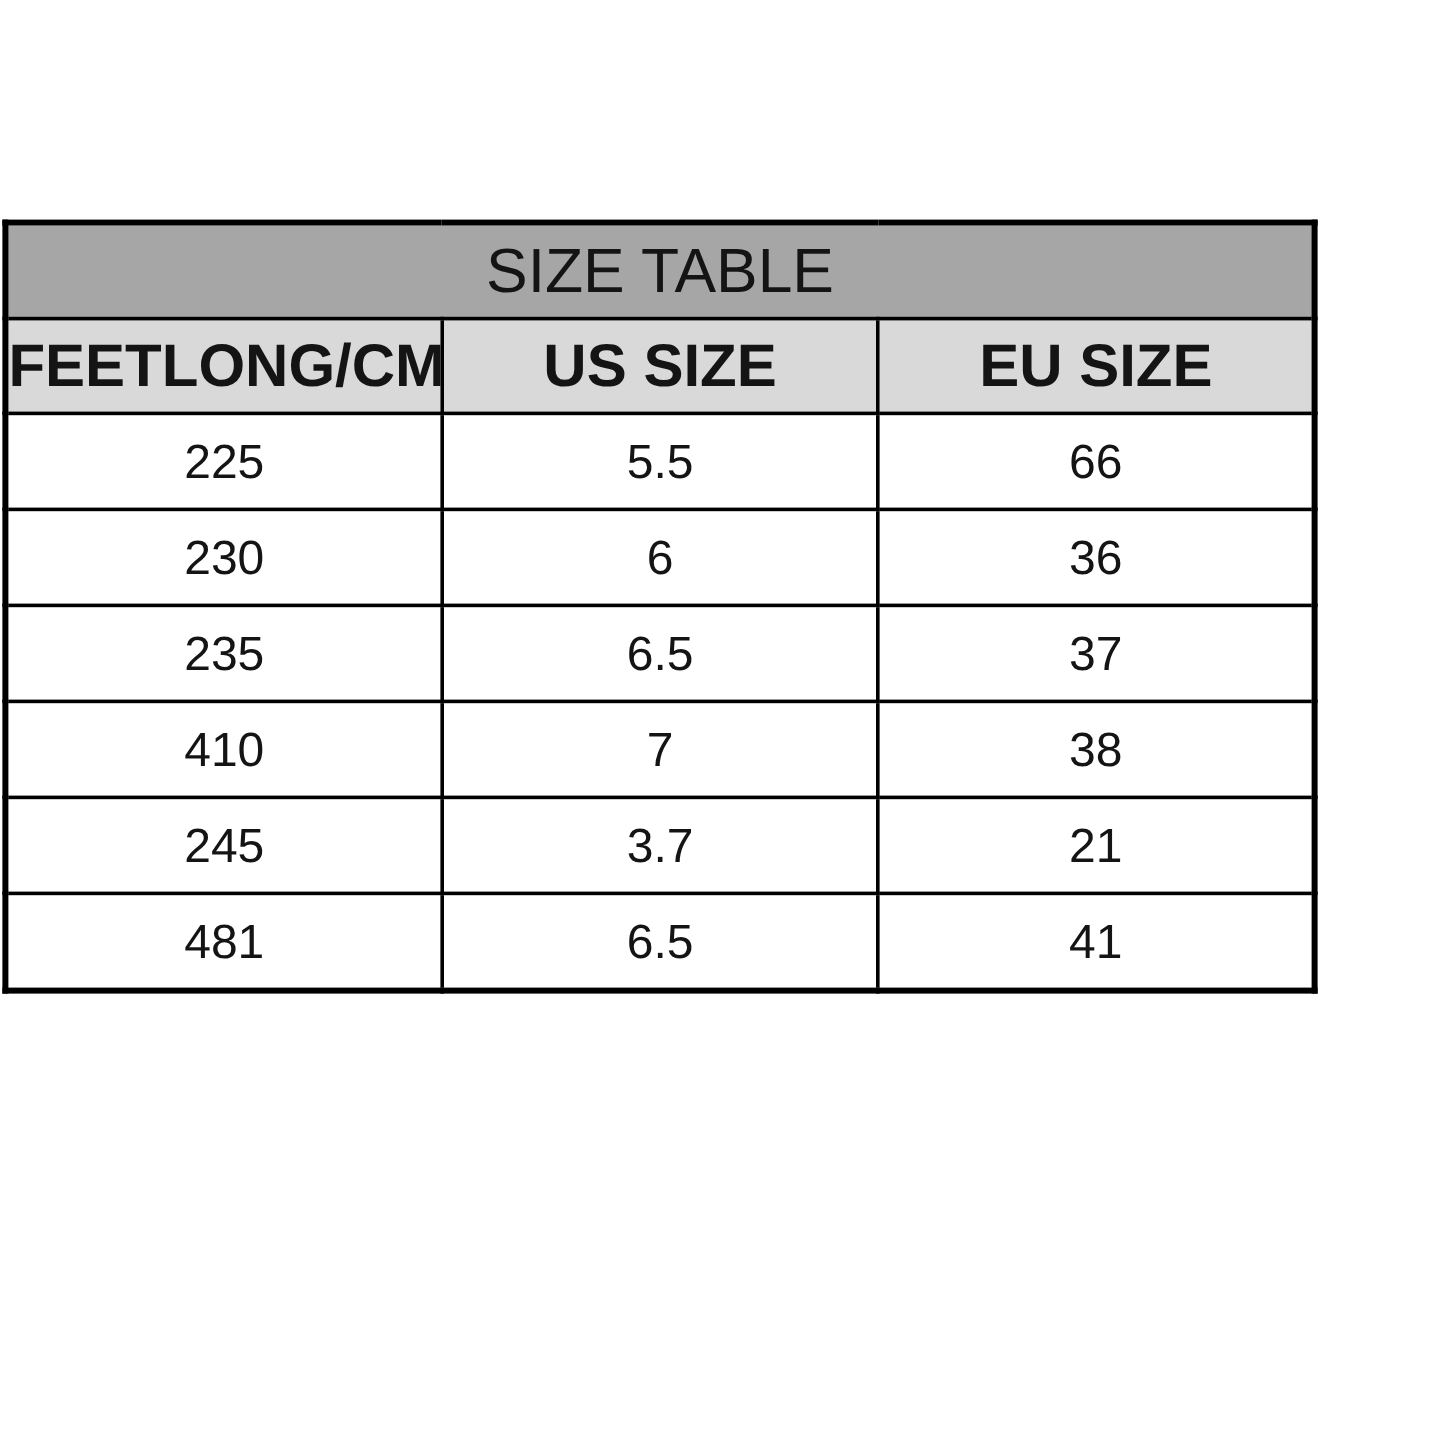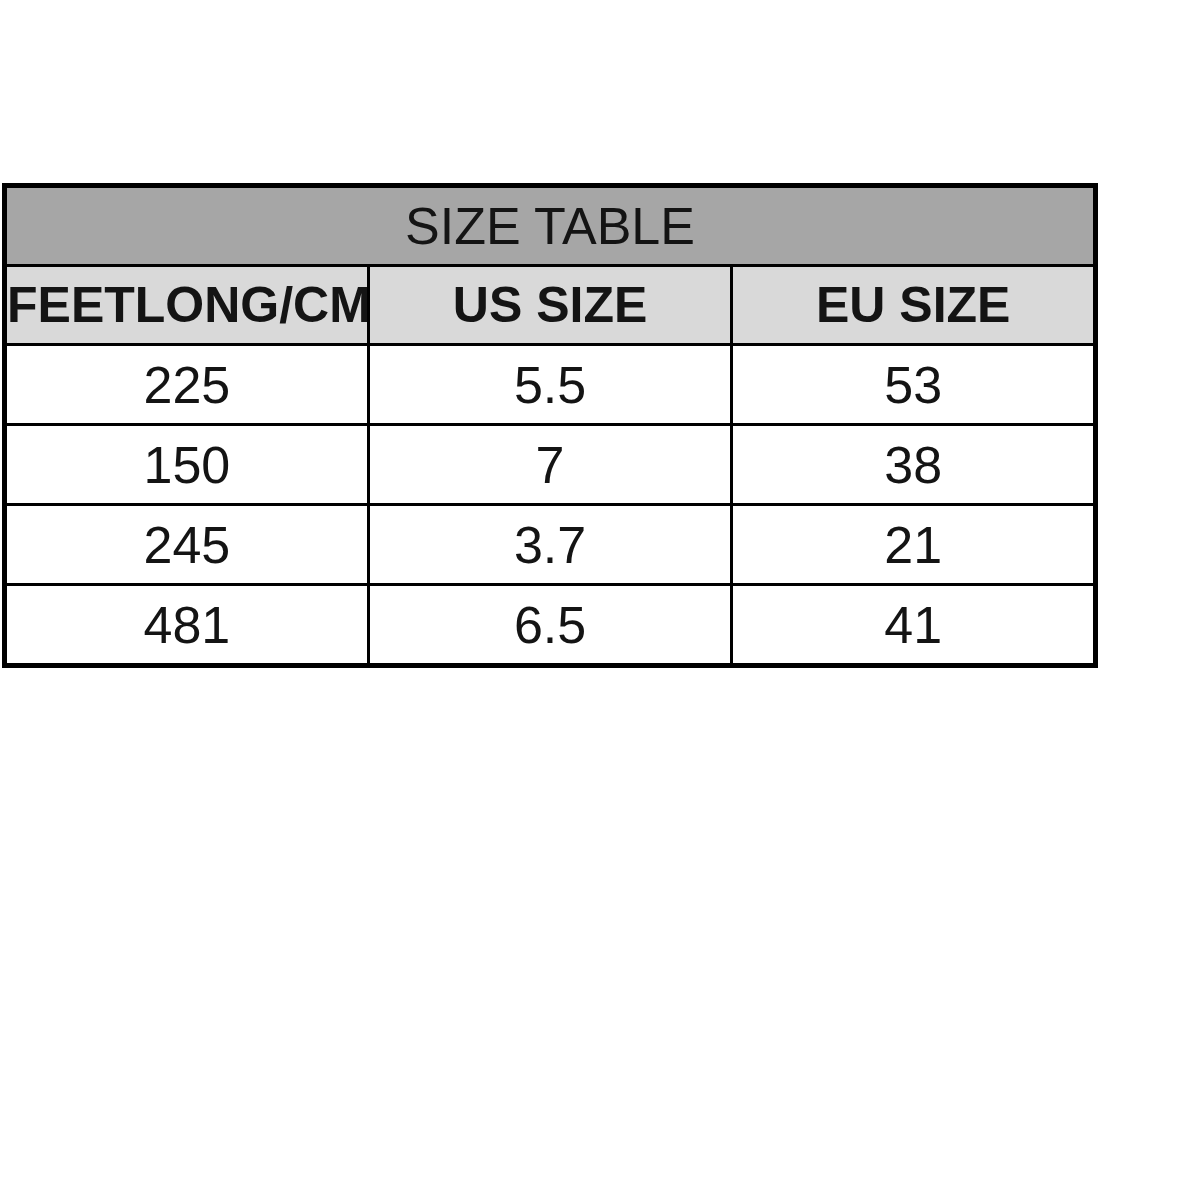--- a/index.html
+++ b/index.html
@@ -24,21 +24,21 @@
     table-layout: fixed;
     border: 5px solid #000000;
     color: #141414;
   }
   table.size-table th,
   table.size-table td {
     border: 3px solid #000000;
     text-align: center;
     vertical-align: middle;
     font-weight: normal;
-    font-size: 52px;
+    font-size: 40px;
     line-height: 1;
     letter-spacing: 0px;
     padding: 0;
     overflow: hidden;
     white-space: nowrap;
   }
   tr.title-row th {
     height: 76px;
     background: #a6a6a6;
     font-size: 52px;
@@ -69,24 +69,34 @@
         <th colspan="3">SIZE TABLE</th>
       </tr>
       <tr class="header-row">
         <th>FEETLONG/CM</th>
         <th>US SIZE</th>
         <th>EU SIZE</th>
       </tr>
       <tr class="data-row">
         <td>225</td>
         <td>5.5</td>
-        <td>53</td>
+        <td>66</td>
       </tr>
       <tr class="data-row">
-        <td>150</td>
+        <td>230</td>
+        <td>6</td>
+        <td>36</td>
+      </tr>
+      <tr class="data-row">
+        <td>235</td>
+        <td>6.5</td>
+        <td>37</td>
+      </tr>
+      <tr class="data-row">
+        <td>410</td>
         <td>7</td>
         <td>38</td>
       </tr>
       <tr class="data-row">
         <td>245</td>
         <td>3.7</td>
         <td>21</td>
       </tr>
       <tr class="data-row">
         <td>481</td>

